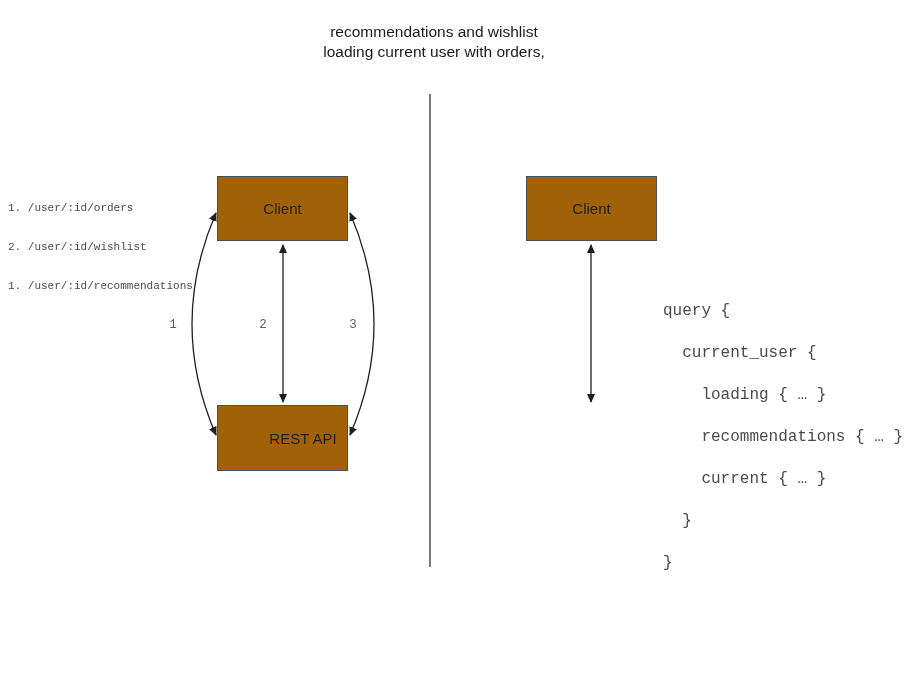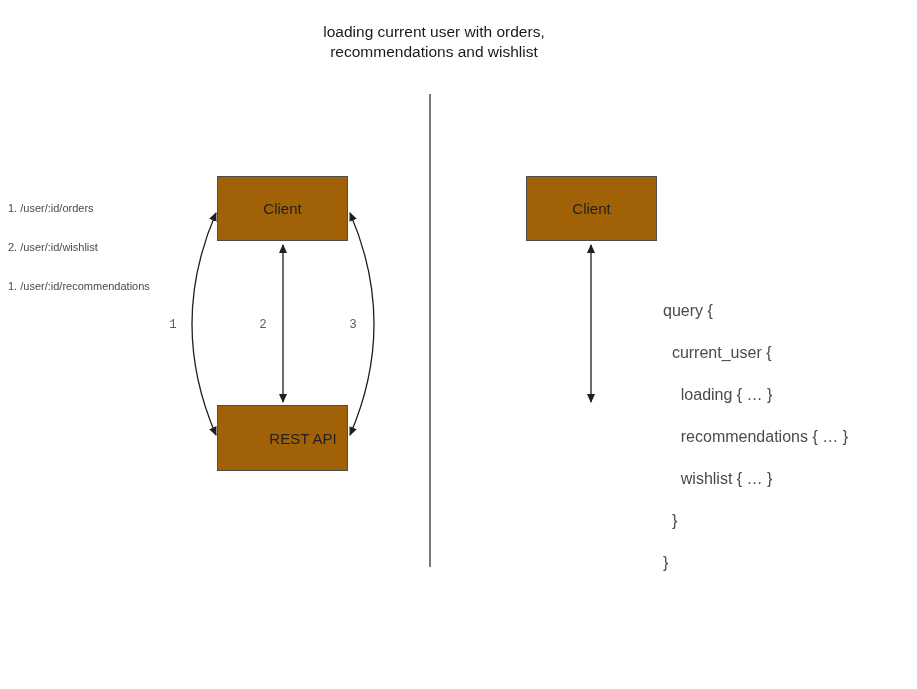--- a/index.html
+++ b/index.html
@@ -44,21 +44,21 @@
     align-items: center;
     justify-content: center;
     font-size: 15px;
     color: #1f1f1f;
   }
   #left-client  { left: 217px; top: 176px; }
   #left-api     { left: 217px; top: 405px; height: 66px; padding-left: 41px; }
   #right-client { left: 526px; top: 176px; }
   #right-api    { left: 526px; top: 405px; height: 66px; }
   .mono {
-    font-family: Liberation Sans, sans-serif;
+    font-family: Liberation Mono, monospace;
     color: #4a4a4a;
   }
   .endpoint-list {
     position: absolute;
     left: 8px;
     top: 176px;
     font-size: 11px;
     line-height: 13px;
     white-space: pre;
   }
@@ -92,22 +92,22 @@
     stroke: #1f1f1f;
     stroke-width: 1.3px;
   }
 </style>
 </head>
 <body>
 
 <div class="canvas">
 
   <div class="title">
+    <div>recommendations and wishlist</div>
     <div>loading current user with orders,</div>
-    <div>recommendations and wishlist</div>
   </div>
 
   <div class="divider"></div>
 
   <svg class="arrow-layer" width="917" height="689" viewBox="0 0 917 689">
     <defs>
       <marker id="ah" markerUnits="userSpaceOnUse" markerWidth="10" markerHeight="9" refX="8" refY="4" orient="auto-start-reverse">
         <path d="M0,0 L9,4 L0,8 Z" fill="#1f1f1f"></path>
       </marker>
     </defs>
@@ -138,18 +138,18 @@
   <div class="node-box" id="right-client">
     <span>Client</span>
   </div>
 
 
   <div class="query-block mono">
     <div class="code-line">query {</div>
     <div class="code-line">  current_user {</div>
     <div class="code-line">    loading { … }</div>
     <div class="code-line">    recommendations { … }</div>
-    <div class="code-line">    wishlist { … }</div>
+    <div class="code-line">    current { … }</div>
     <div class="code-line">  }</div>
     <div class="code-line">}</div>
   </div>
 
 </div>
 
 </body></html>

